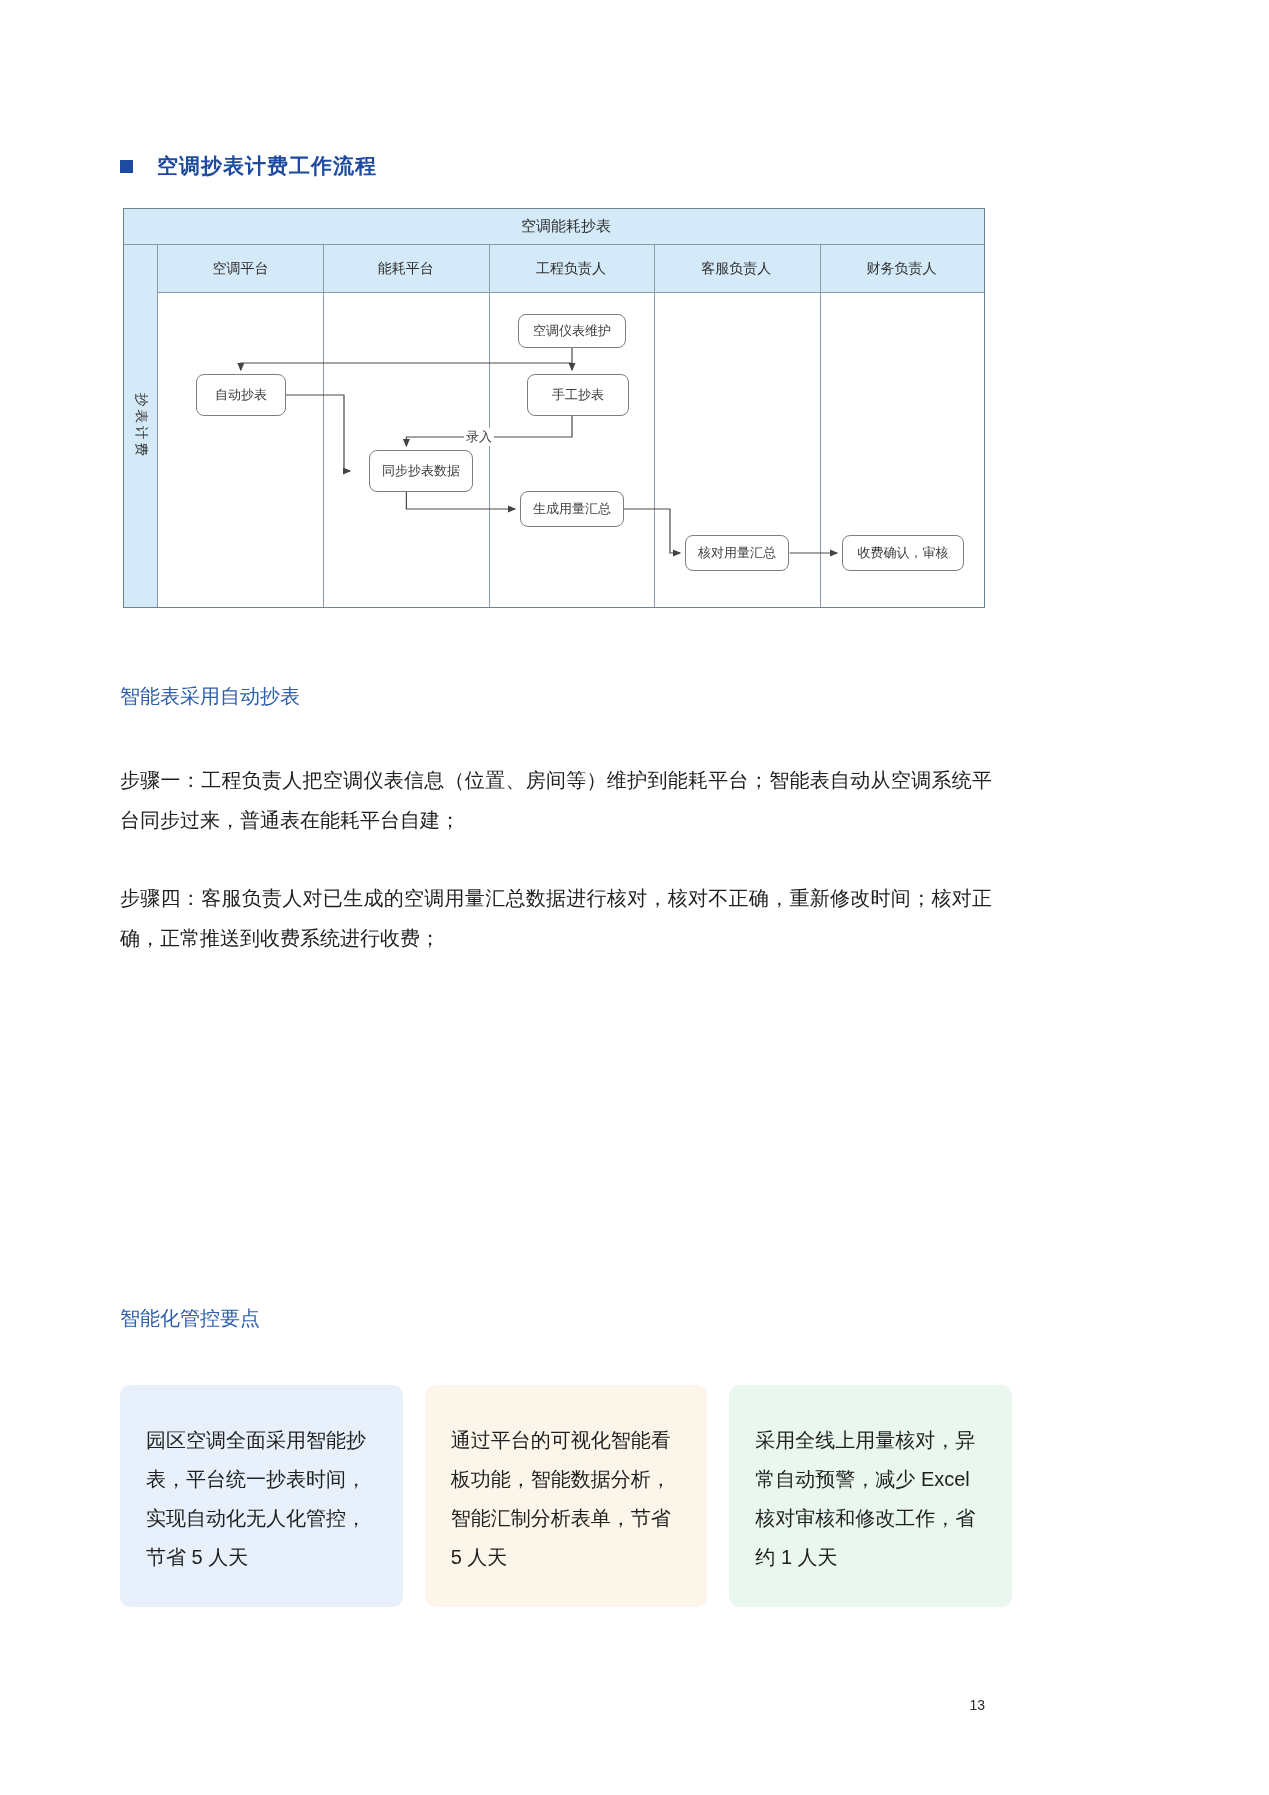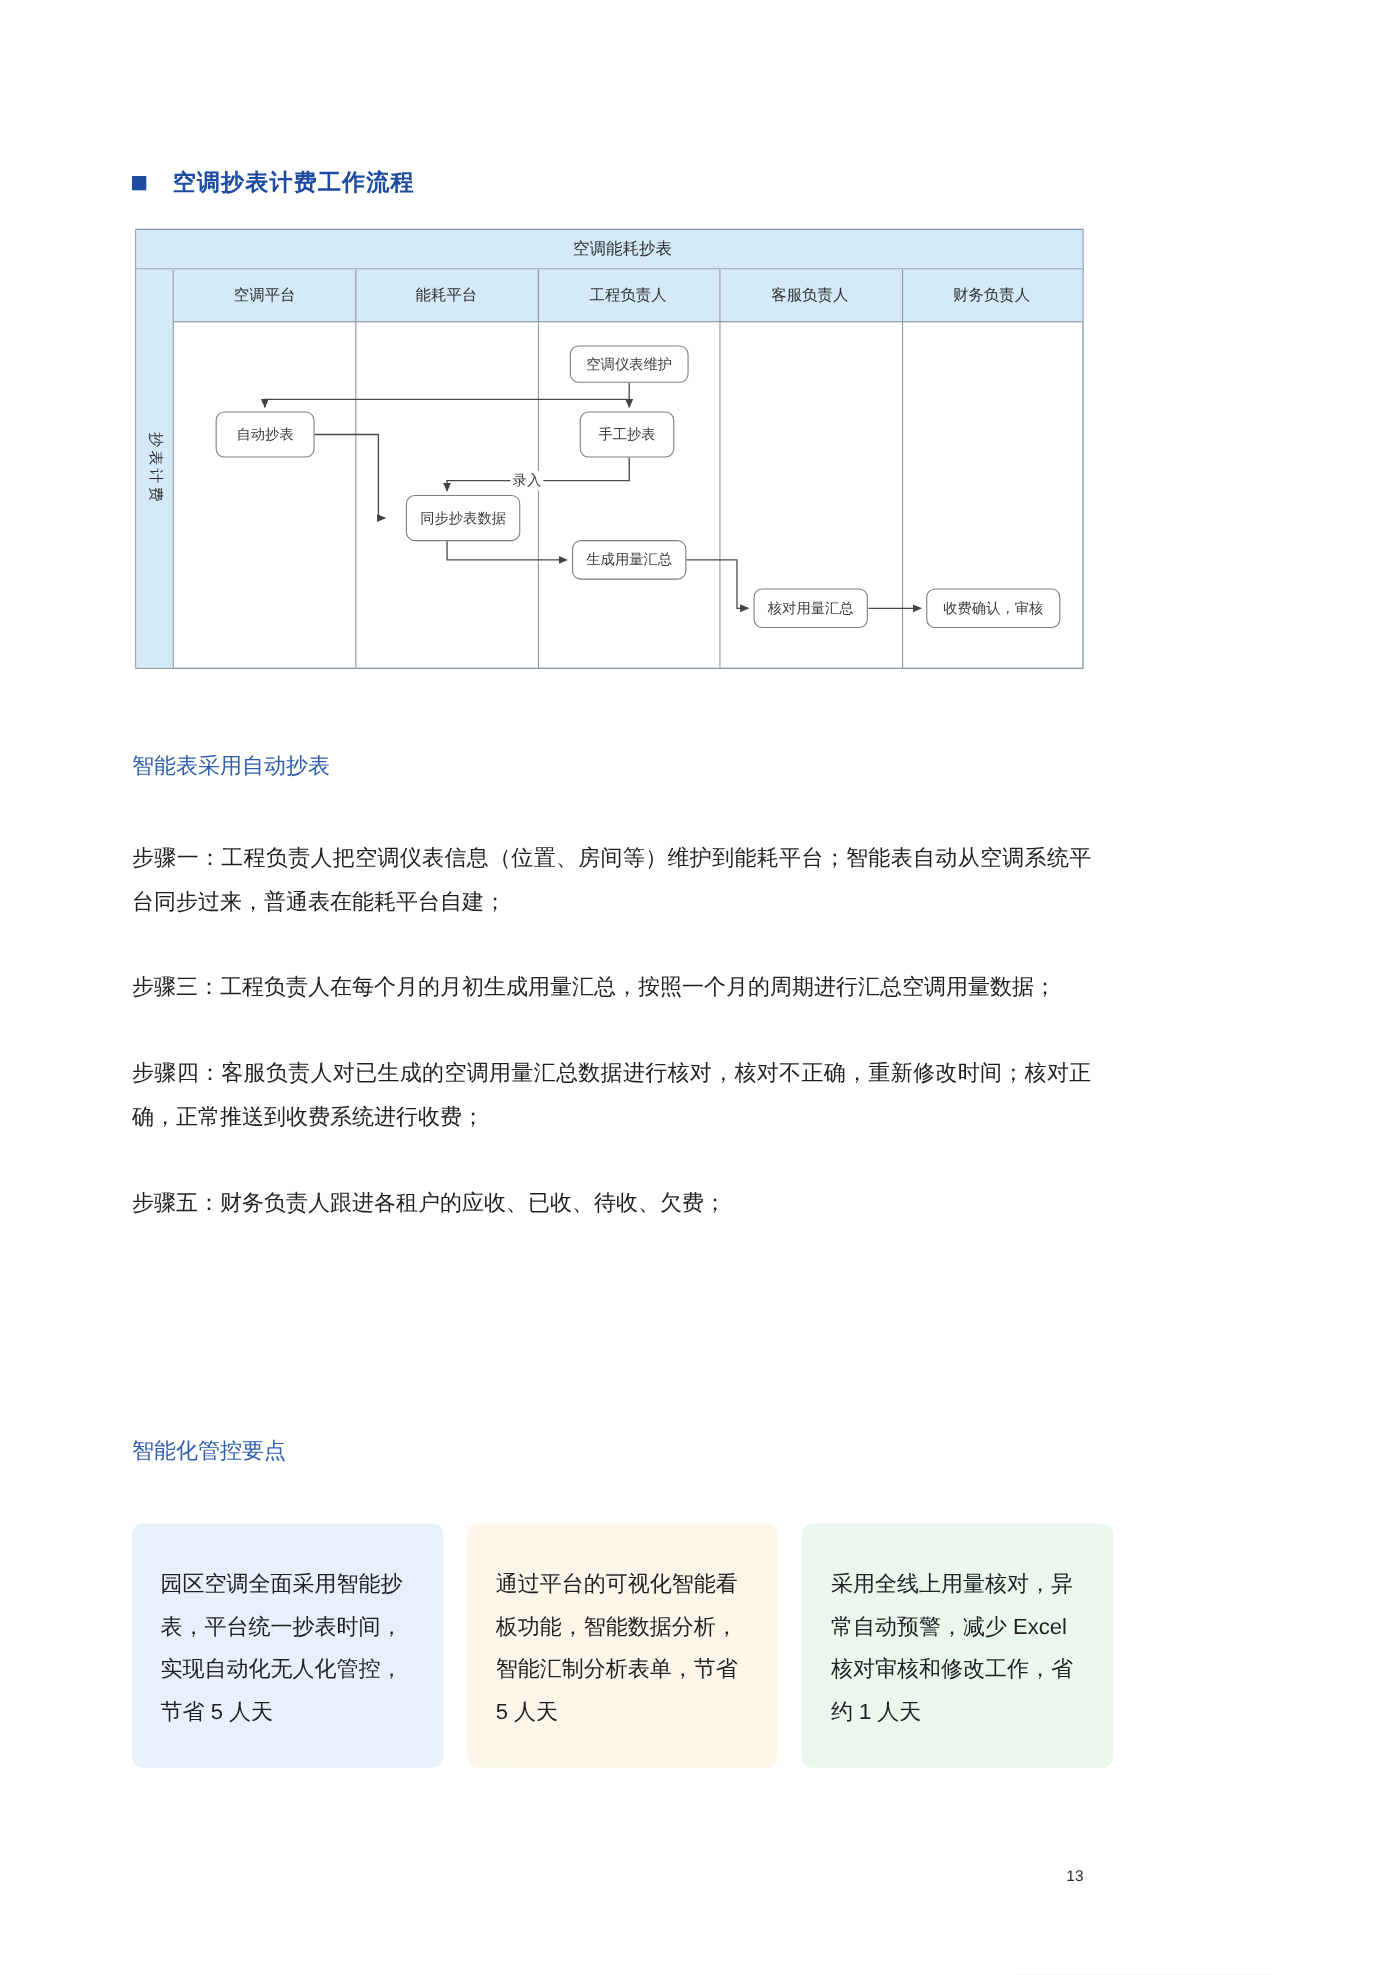--- a/index.html
+++ b/index.html
@@ -115,36 +115,34 @@
         <path d="M161.8,186 L220,186 L220,262 L226,262" marker-end="url(#arw)"></path>
         <path d="M448,207 L448,228 L282.4,228 L282.4,237" marker-end="url(#arw)"></path>
         <path d="M282.4,283 L282.4,300 L391,300" marker-end="url(#arw)"></path>
         <path d="M500,300 L546,300 L546,344 L556,344" marker-end="url(#arw)"></path>
         <path d="M665.6,344 L713,344" marker-end="url(#arw)"></path>
       </g>
     </svg>
 
     <div class="node" style="left:394px; top:105px; width:108px; height:34px;">空调仪表维护</div>
     <div class="node" style="left:72px; top:165px; width:90px; height:42px;">自动抄表</div>
-    <div class="node" style="left:403px; top:165px; width:86px; height:42px;">手工抄表</div>
+    <div class="node" style="left:403px; top:165px; width:102px; height:42px;">手工抄表</div>
     <div class="node" style="left:245px; top:241px; width:104px; height:42px;">同步抄表数据</div>
     <div class="node" style="left:396px; top:282px; width:104px; height:36px;">生成用量汇总</div>
     <div class="node" style="left:561px; top:326px; width:104px; height:36px;">核对用量汇总</div>
     <div class="node" style="left:718px; top:326px; width:122px; height:36px;">收费确认，审核</div>
 
     <span class="edge-label">录入</span>
   </div>
 
   <div class="sub-heading" id="sub1">智能表采用自动抄表</div>
 
   <div class="steps">
     <p>步骤一：工程负责人把空调仪表信息（位置、房间等）维护到能耗平台；智能表自动从空调系统平台同步过来，普通表在能耗平台自建；</p>
-    <p>步骤三：工程负责人在每个月的月初生成用量汇总，按照一个月的周期进行汇总空调用量数据；</p>
     <p>步骤四：客服负责人对已生成的空调用量汇总数据进行核对，核对不正确，重新修改时间；核对正确，正常推送到收费系统进行收费；</p>
-    <p>步骤五：财务负责人跟进各租户的应收、已收、待收、欠费；</p>
   </div>
 
   <div class="sub-heading" id="sub2">智能化管控要点</div>
 
   <div class="cards">
     <div class="card card-blue">园区空调全面采用智能抄表，平台统一抄表时间，实现自动化无人化管控，节省 5 人天</div>
     <div class="card card-cream">通过平台的可视化智能看板功能，智能数据分析，智能汇制分析表单，节省 5 人天</div>
     <div class="card card-green">采用全线上用量核对，异常自动预警，减少 Excel 核对审核和修改工作，省约 1 人天</div>
   </div>
 

